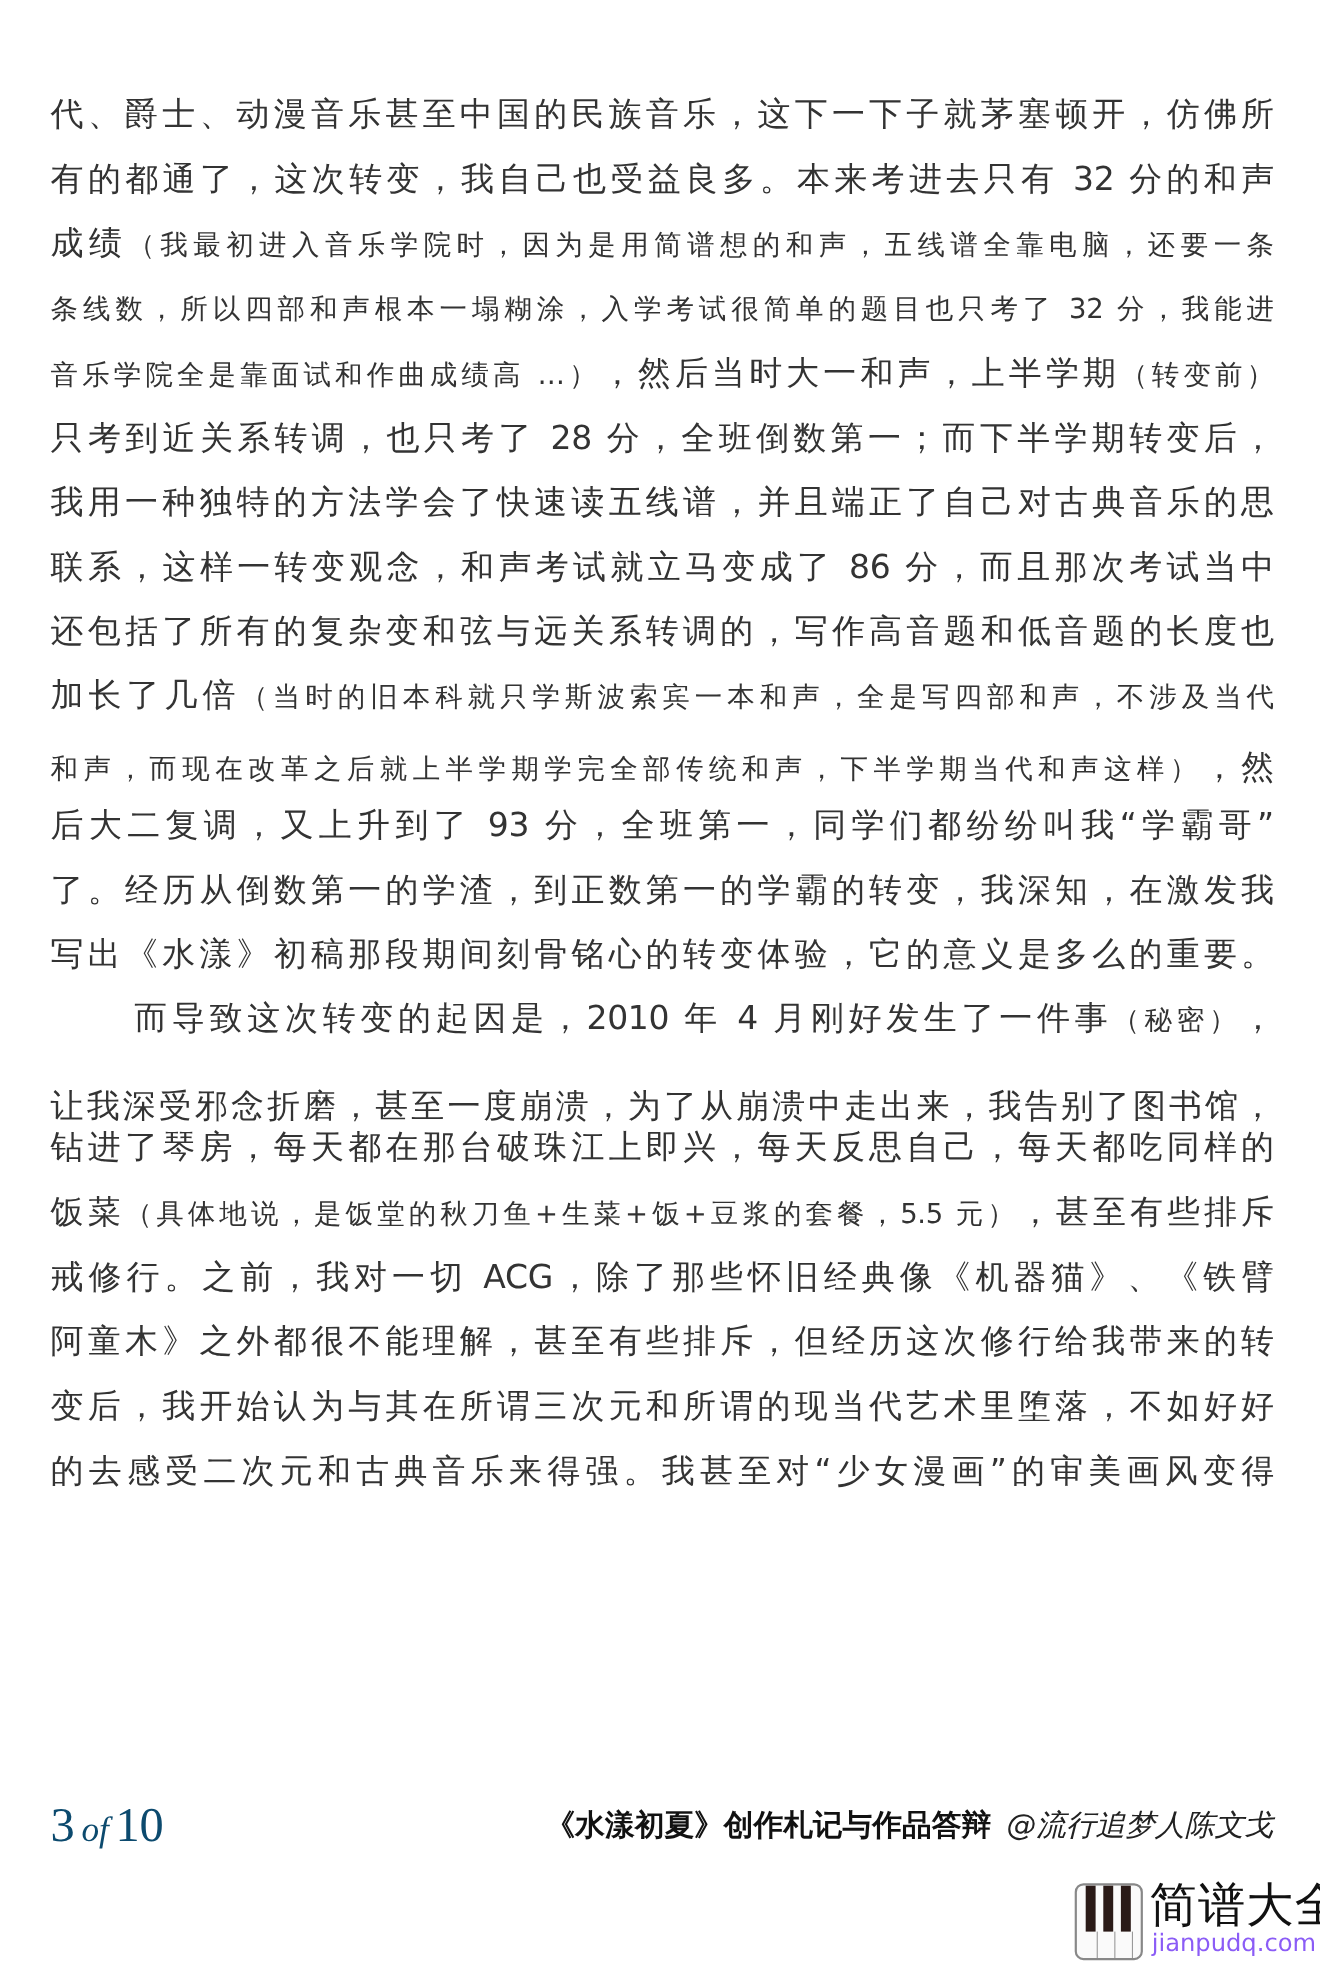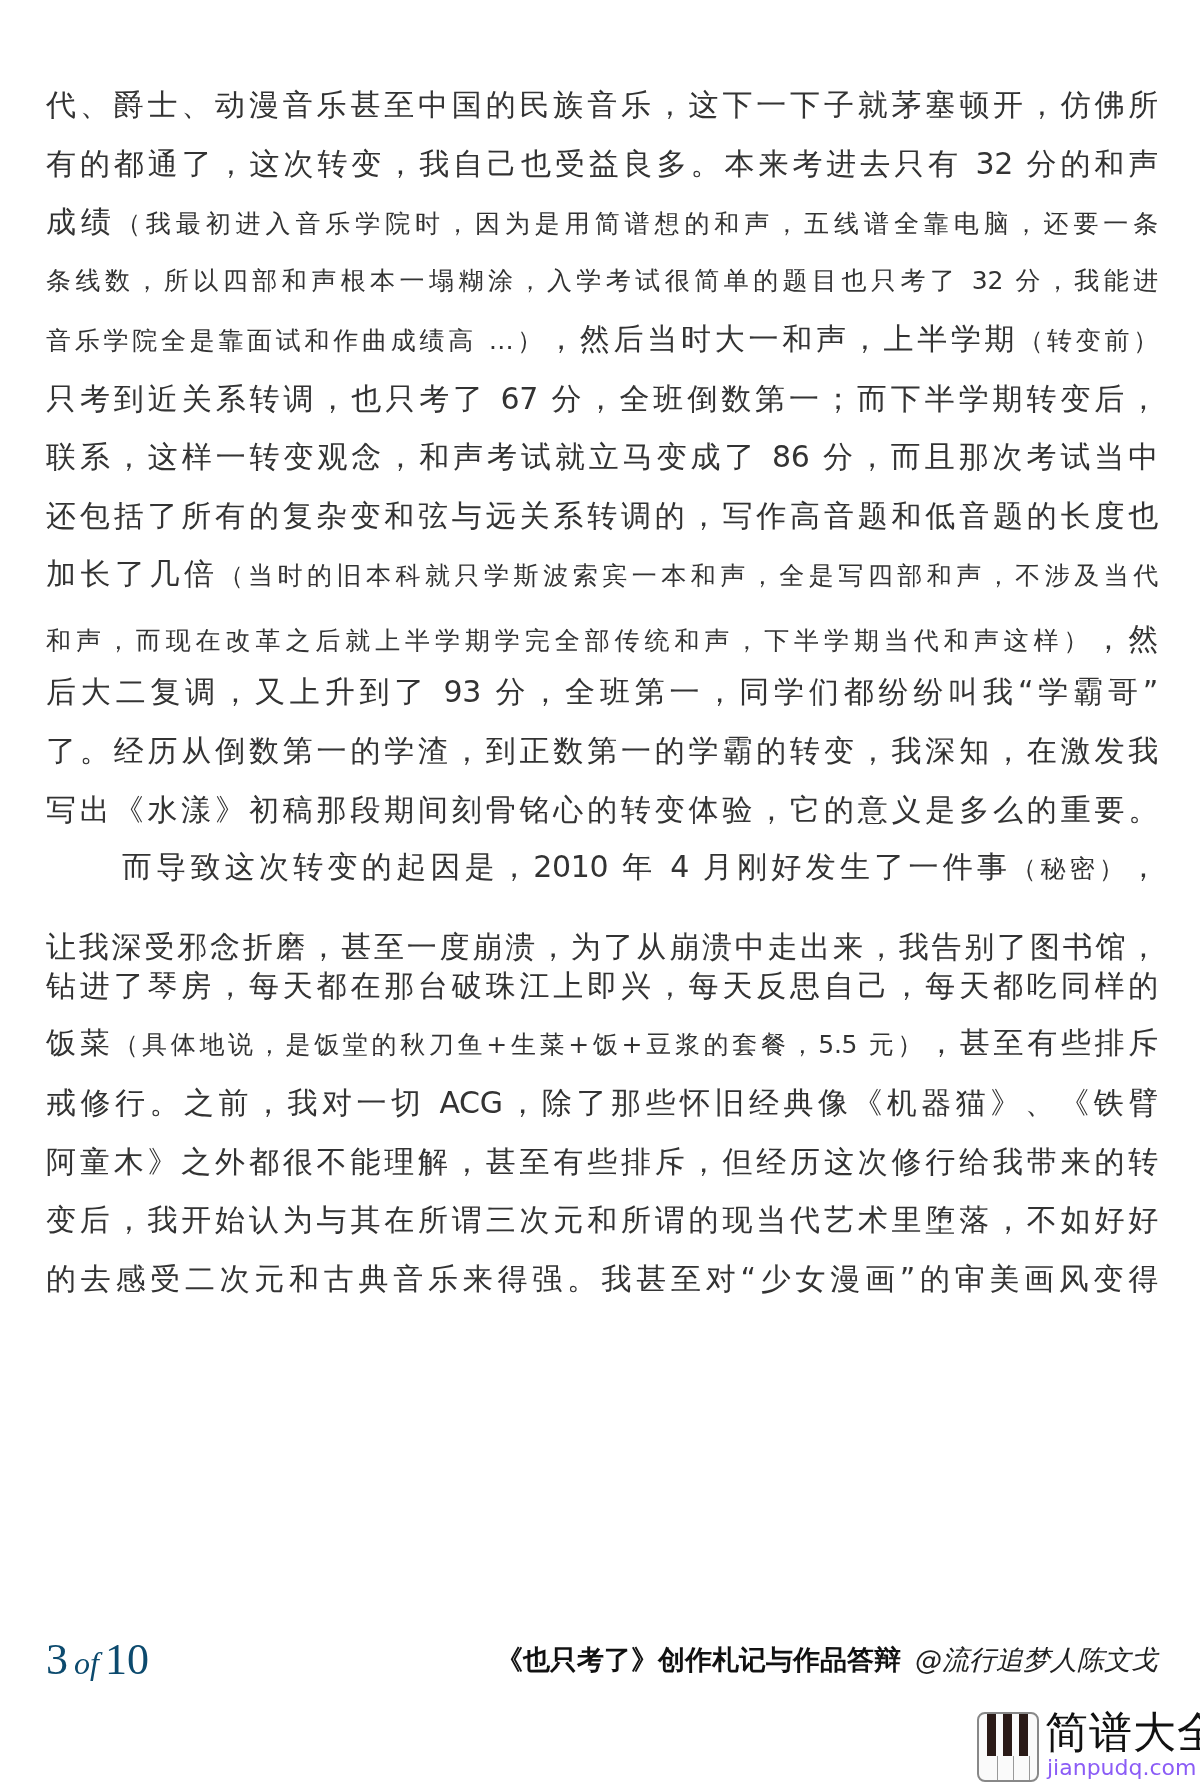--- a/index.html
+++ b/index.html
@@ -43,21 +43,24 @@
       <div class="line justify">
         <span class="seg" style="width: 1112px; text-align: justify; text-align-last: justify;"><span>成绩</span><span class="small">（我最初进入音乐学院时，因为是用简谱想的和声，五线谱全靠电脑，还要一条</span></span>
       </div>
       <div class="line justify">
         <span class="seg small" style="width: 1112px; text-align: justify; text-align-last: justify;">条线数，所以四部和声根本一塌糊涂，入学考试很简单的题目也只考了 32 分，我能进</span>
       </div>
       <div class="line justify">
         <span class="seg" style="width: 1112px; text-align: justify; text-align-last: justify;"><span class="small">音乐学院全是靠面试和作曲成绩高 …）</span><span>，然后当时大一和声，上半学期</span><span class="small">（转变前）</span></span>
       </div>
       <div class="line justify">
-        <span class="seg" style="width: 1112px; text-align: justify; text-align-last: justify;">只考到近关系转调，也只考了 67 分，全班倒数第一；而下半学期转变后，</span>
+        <span class="seg" style="width: 1112px; text-align: justify; text-align-last: justify;">只考到近关系转调，也只考了 28 分，全班倒数第一；而下半学期转变后，</span>
+      </div>
+      <div class="line justify">
+        <span class="seg" style="width: 1112px; text-align: justify; text-align-last: justify;">我用一种独特的方法学会了快速读五线谱，并且端正了自己对古典音乐的思</span>
       </div>
       <div class="line justify">
         <span class="seg" style="width: 1112px; text-align: justify; text-align-last: justify;">联系，这样一转变观念，和声考试就立马变成了 86 分，而且那次考试当中</span>
       </div>
       <div class="line justify">
         <span class="seg" style="width: 1112px; text-align: justify; text-align-last: justify;">还包括了所有的复杂变和弦与远关系转调的，写作高音题和低音题的长度也</span>
       </div>
       <div class="line justify">
         <span class="seg" style="width: 1112px; text-align: justify; text-align-last: justify;"><span>加长了几倍</span><span class="small">（当时的旧本科就只学斯波索宾一本和声，全是写四部和声，不涉及当代</span></span>
       </div>
@@ -97,21 +100,21 @@
       <div class="line justify">
         <span class="seg" style="width: 1112px; text-align: justify; text-align-last: justify;">的去感受二次元和古典音乐来得强。我甚至对“少女漫画”的审美画风变得</span>
       </div>
     </div>
 
   <div class="footer">
     <div class="page-num">
       <span>3</span><span class="of">of</span><span>10</span>
     </div>
     <div class="doc-title">
-      <span class="bold">《也只考了》创作札记与作品答辩</span><span class="author">@流行追梦人陈文戈</span>
+      <span class="bold">《水漾初夏》创作札记与作品答辩</span><span class="author">@流行追梦人陈文戈</span>
     </div>
   </div>
 
   <div class="logo">
     <div class="logo-keys">
       <div class="bk" style="left:8px"></div>
       <div class="bk" style="left:24px"></div>
       <div class="bk" style="left:40px"></div>
       <div class="wl" style="left:18px"></div>
       <div class="wl" style="left:34px"></div>

